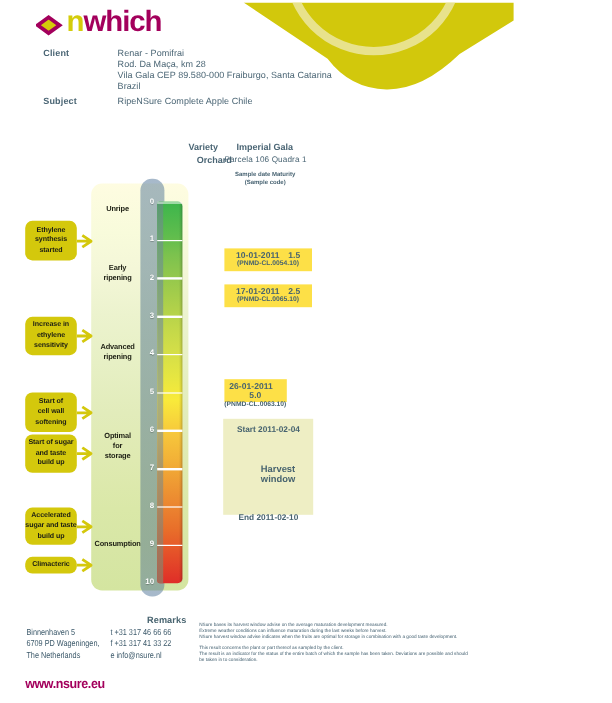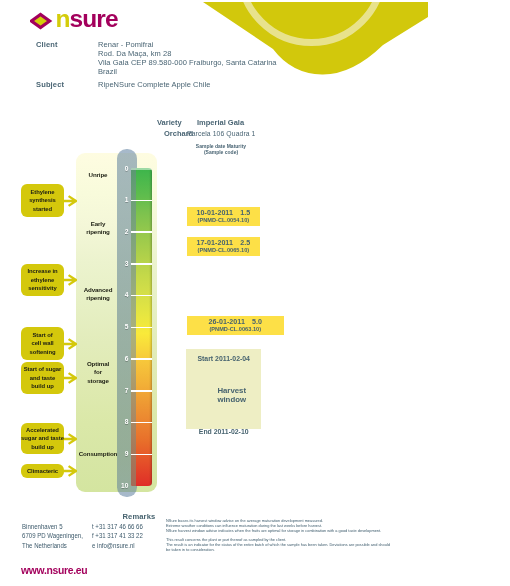--- a/index.html
+++ b/index.html
@@ -90,21 +90,21 @@
     </defs>
     <path d="M203 0 H428 V15 L383 43 Q352 73 322 72.5 Q292 72 273 47 Z" fill="#d2c80c"></path>
     <g clip-path="url(#bannerClip)">
       <circle cx="311.5" cy="-30.4" r="71" fill="none" stroke="#e8e28c" stroke-width="7"></circle>
     </g>
   </svg>
 
   <svg class="logo" viewBox="0 0 24 22" width="24" height="22">
     <path d="M1.4 10 L10.5 3.4 L19.6 10 L10.5 16.6 Z" fill="#d4cc0a" stroke="#a3005c" stroke-width="3.2"></path>
   </svg>
-  <div class="logo-text"><span class="logo-n">n</span><span class="logo-sure">sure</span></div>
+  <div class="logo-text"><span class="logo-n">n</span><span class="logo-sure">which</span></div>
 
   <div class="meta">
     <div class="lbl" style="top:0">Client</div>
     <div class="val" style="top:0">Renar - Pomifrai</div>
     <div class="val" style="top:9.2px">Rod. Da Maça, km 28</div>
     <div class="val" style="top:18.0px">Vila Gala CEP 89.580-000 Fraiburgo, Santa Catarina</div>
     <div class="val" style="top:27.0px">Brazil</div>
     <div class="lbl" style="top:40.0px">Subject</div>
     <div class="val" style="top:40.0px">RipeNSure Complete Apple Chile</div>
   </div>
@@ -231,21 +231,21 @@
     </div>
   <div id="samples">
       <div class="sbox" style="left: 186.8px; top: 207px; width: 73.2px; height: 19px;">
         <div class="d1" style="padding-top: 1.9px;">10-01-2011  1.5</div>
         <div class="d2">(PNMD-CL.0054.10)</div>
       </div>
       <div class="sbox" style="left: 186.8px; top: 237px; width: 73.2px; height: 19px;">
         <div class="d1" style="padding-top: 1.9px;">17-01-2011  2.5</div>
         <div class="d2">(PNMD-CL.0065.10)</div>
       </div>
-      <div class="sbox" style="left: 186.8px; top: 316px; width: 97px; height: 19px;">
+      <div class="sbox" style="left: 186.8px; top: 316px; width: 52px; height: 19px;">
         <div class="d1" style="padding-top: 1.9px;">26-01-2011  5.0</div>
         <div class="d2">(PNMD-CL.0063.10)</div>
       </div>
     </div>
 
   <div class="hwin" style="left:186.2px;top:349px;width:75px;height:79.5px;">
     <div style="font-size:6.9px;padding-top:5.6px;">Start 2011-02-04</div>
     <div style="font-size:7.8px;padding-top:24.4px;padding-left:16px;">Harvest window</div>
     <div style="font-size:6.9px;padding-top:24.2px;">End 2011-02-10</div>
   </div>

